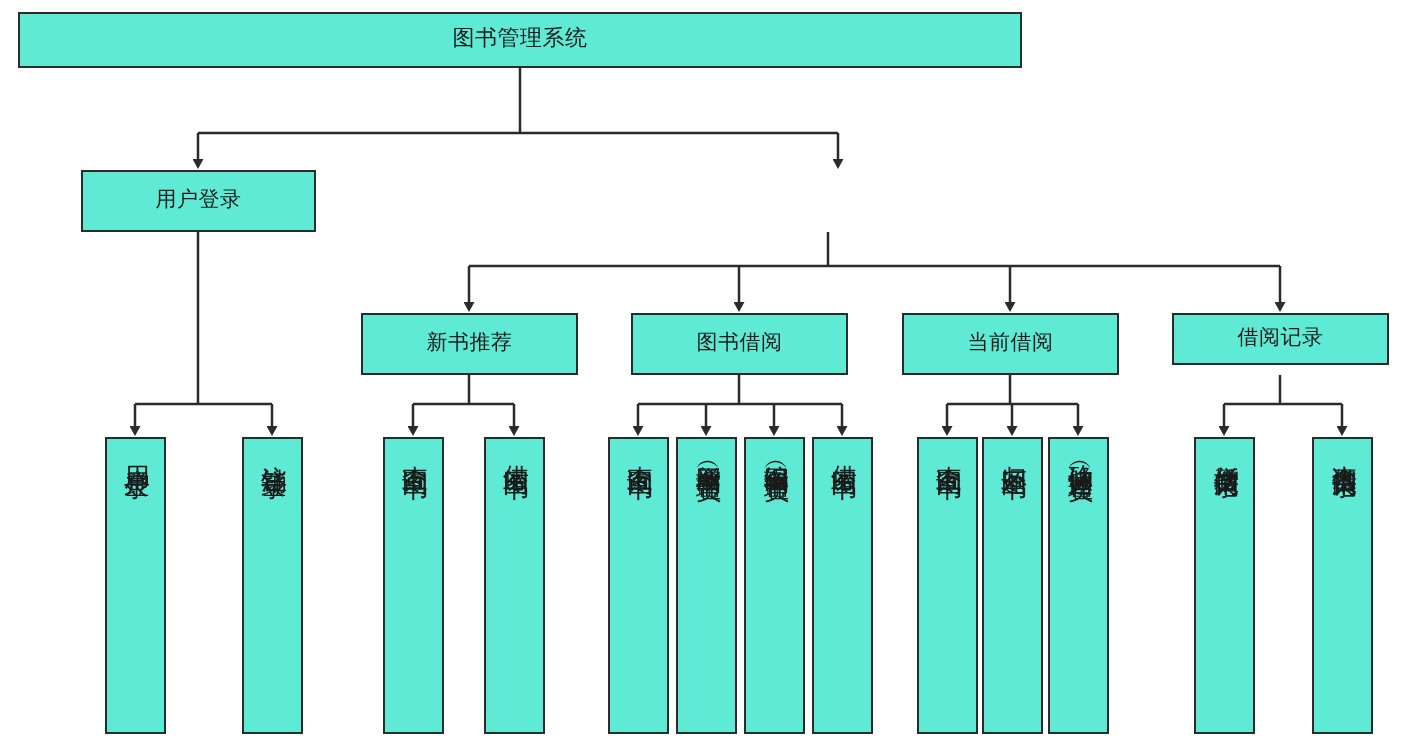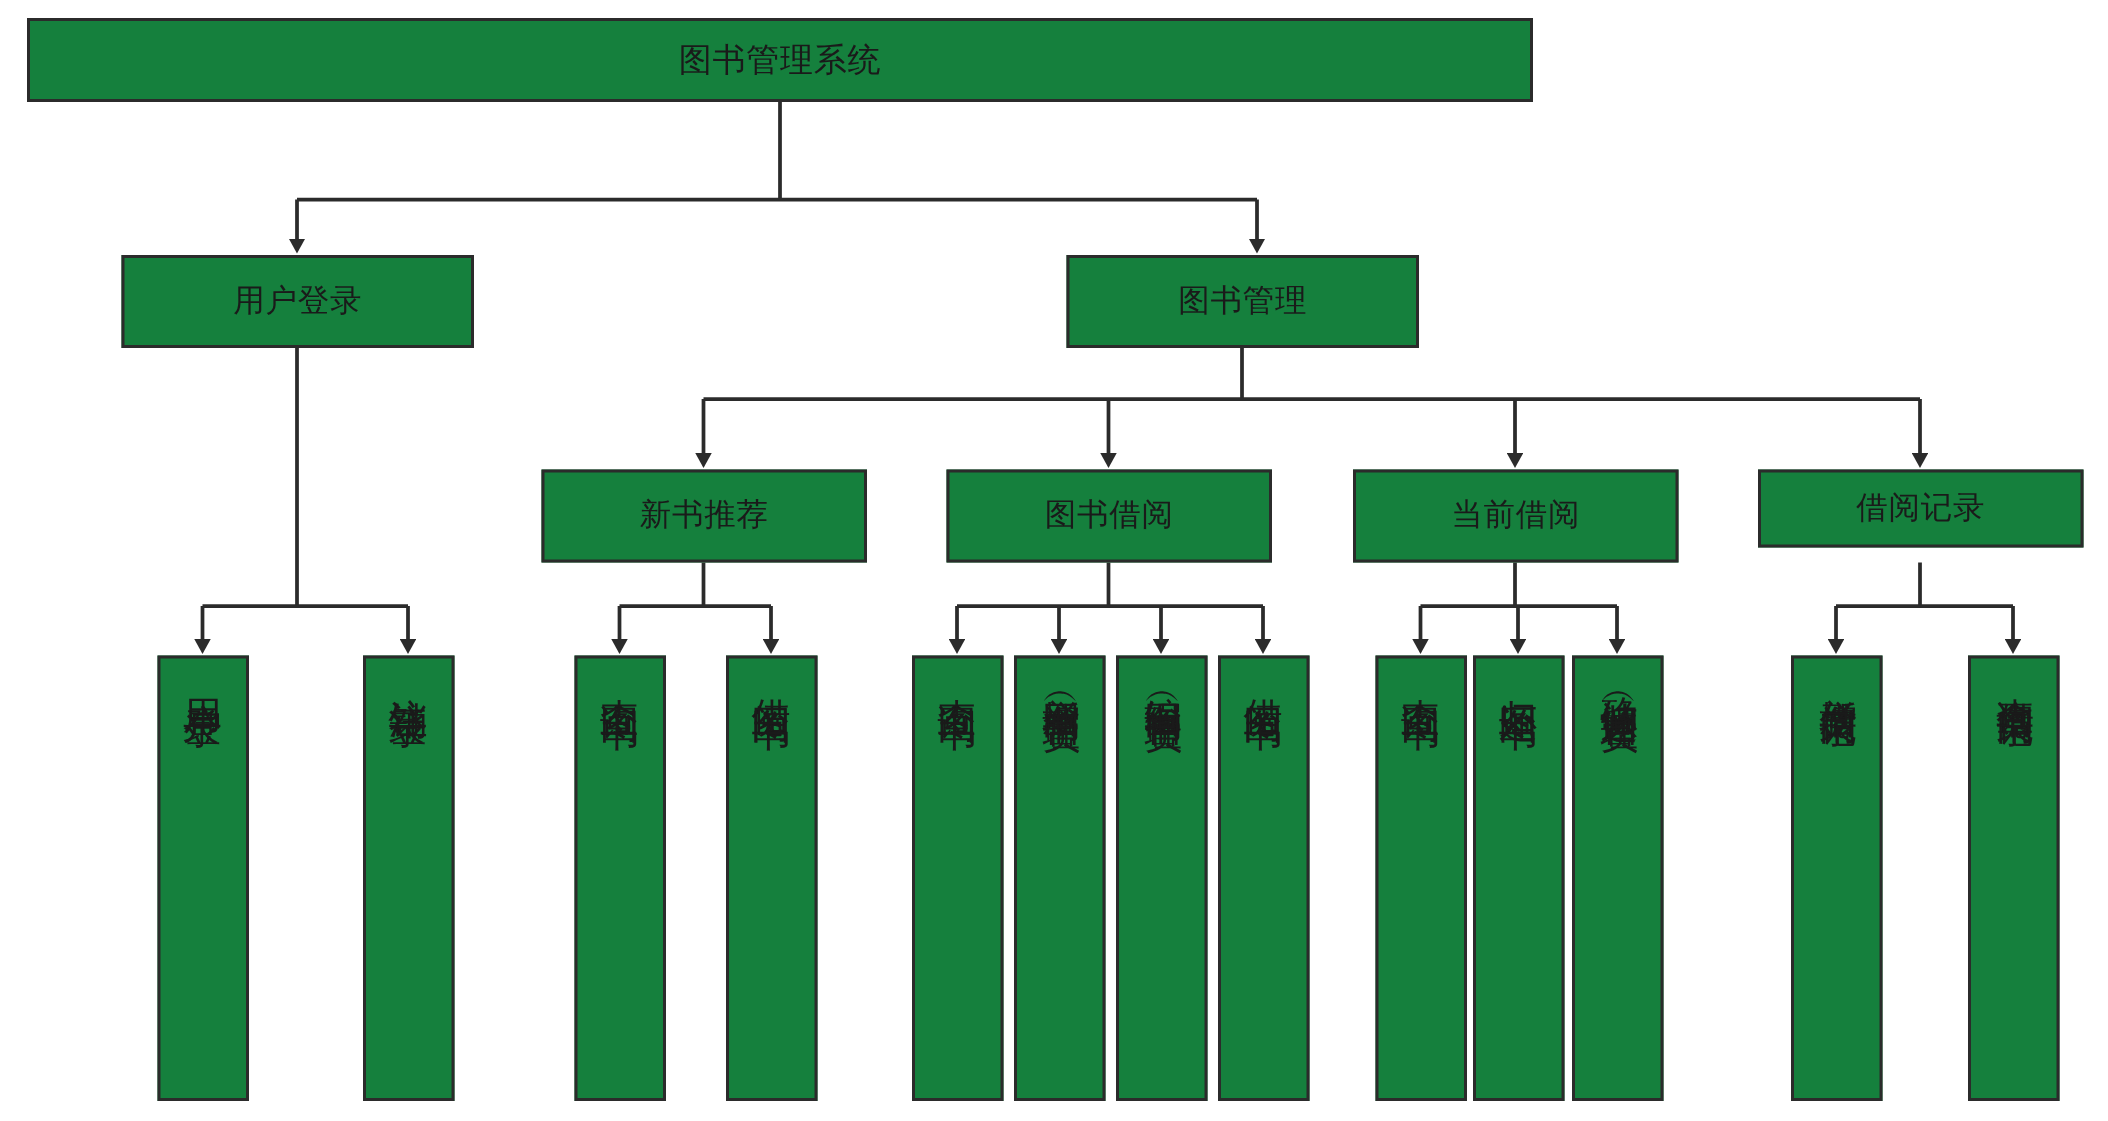--- a/index.html
+++ b/index.html
@@ -21,25 +21,26 @@
     position: absolute;
     left: 0;
     top: 0;
     width: 1405px;
     height: 747px;
   }
   .node {
     position: absolute;
     box-sizing: border-box;
     border: 2px solid #2b2b2b;
-    background: #15803d;
+    background: #5eead4;
     display: flex;
     align-items: center;
     justify-content: center;
     color: #1a1a1a;
+    font-family: Liberation Mono, monospace;
   }
   .node .label {
     display: block;
     text-align: center;
     line-height: 1.18;
   }
   .node.horiz .label {
     font-size: 21px;
     letter-spacing: 0.5px;
     white-space: nowrap;
@@ -127,23 +128,20 @@
     </g>
   </svg>
 
   <div class="node horiz root" style="left:18px; top:12px; width:1004px; height:56px;">
     <span class="label">图书管理系统</span>
   </div>
 
   <div class="node horiz" style="left:81px; top:170px; width:235px; height:62px;">
     <span class="label">用户登录</span>
   </div>
-  <div class="node horiz" style="left:711px; top:170px; width:235px; height:62px;">
-    <span class="label">图书管理</span>
-  </div>
 
   <div class="node horiz" style="left:631px; top:313px; width:217px; height:62px;">
     <span class="label">图书借阅</span>
   </div>
   <div class="node horiz" style="left:361px; top:313px; width:217px; height:62px;">
     <span class="label">新书推荐</span>
   </div>
   <div class="node horiz" style="left:902px; top:313px; width:217px; height:62px;">
     <span class="label">当前借阅</span>
   </div>

